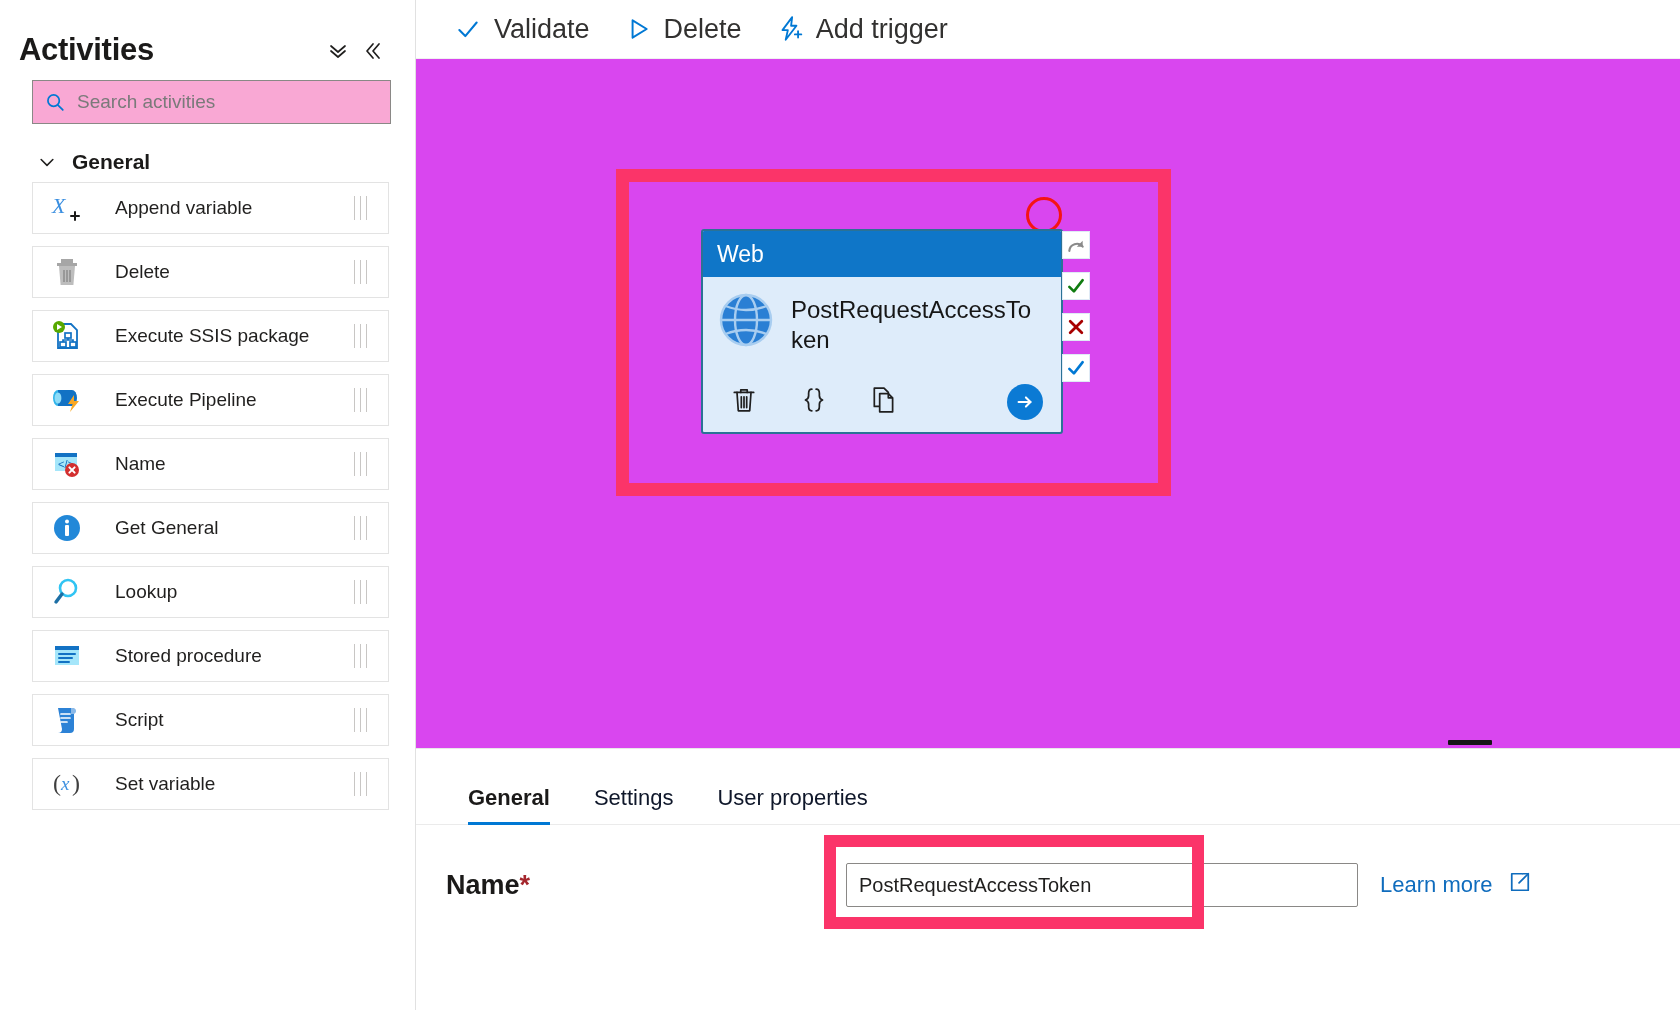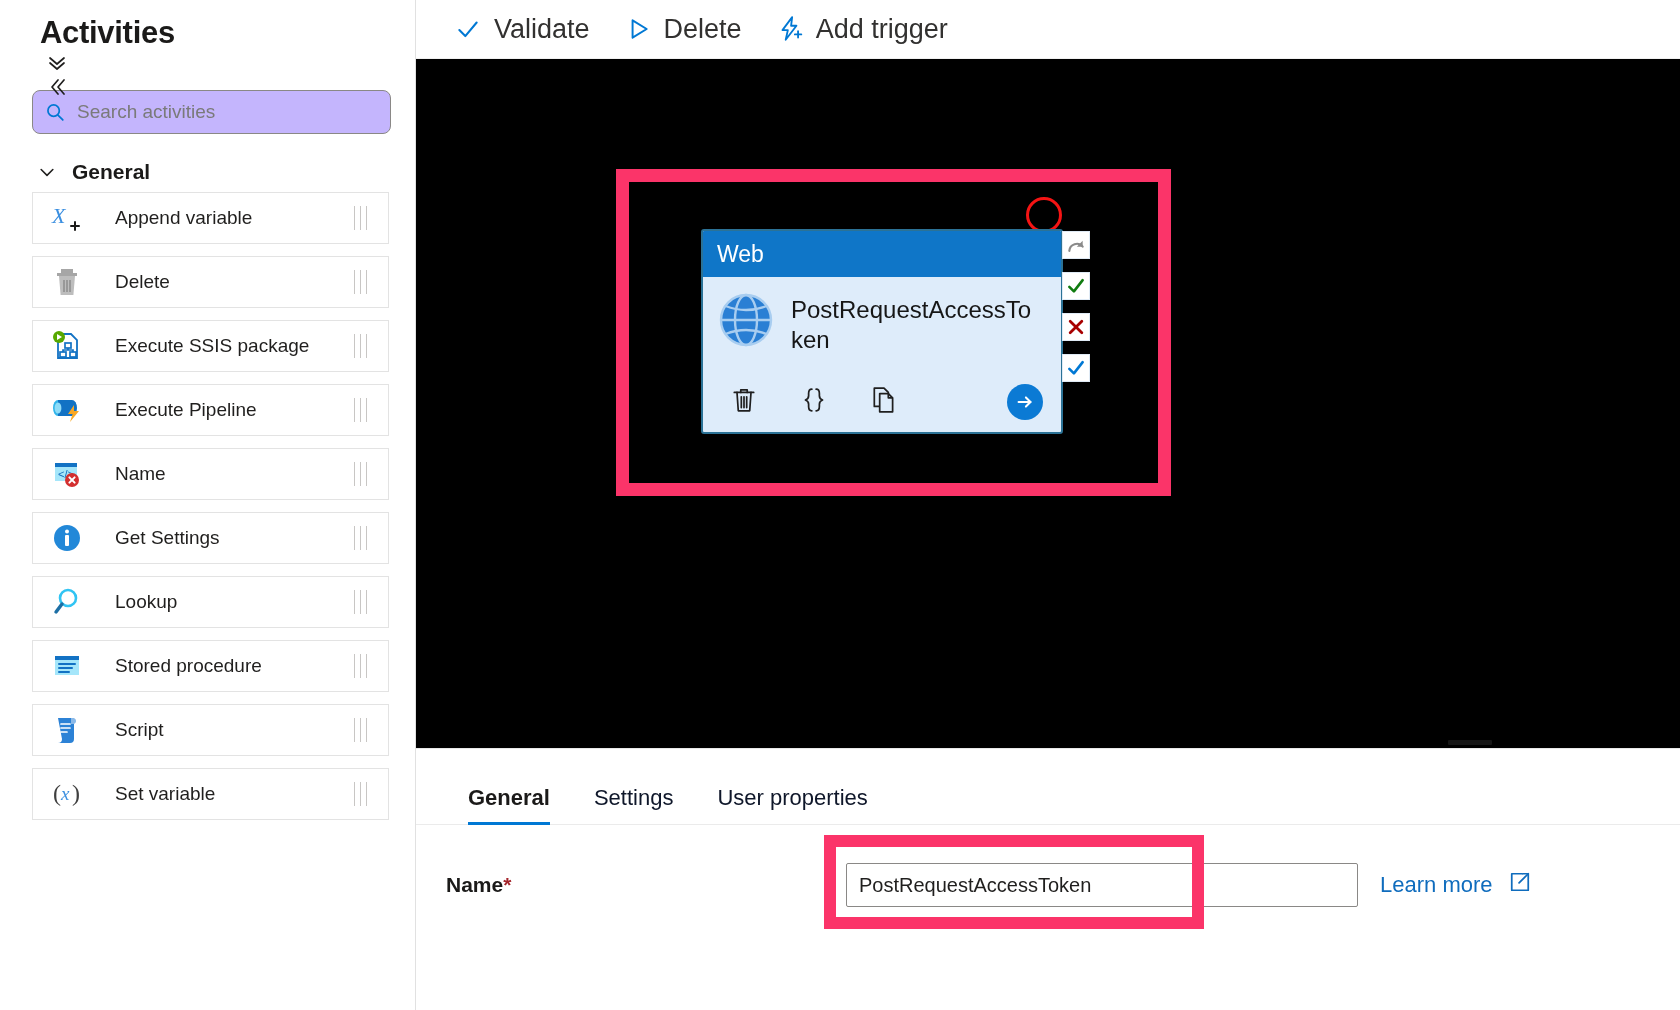--- a/index.html
+++ b/index.html
@@ -25,49 +25,48 @@
     height: 1010px;
     background: #ffffff;
     border-right: 1px solid #e1e1e1;
     position: relative;
     flex: 0 0 416px;
     overflow: hidden;
   }
 
   .sidebar-header {
     display: flex;
-    align-items: flex-start;
-    padding: 14px 26px 0 40px;
+    align-items: flex-end;
+    padding: 14px 26px 0 19px;
     height: 68px;
-    flex-direction: column;
   }
   .sidebar-title {
     font-size: 31px;
     font-weight: bold;
     color: #1b1a19;
     letter-spacing: -0.3px;
     flex: 1;
     line-height: 1.2;
   }
   .hdr-icon {
     width: 34px; height: 34px;
     display: flex; align-items: center; justify-content: center;
     color: #201f1e;
     cursor: pointer;
   }
   .hdr-icon svg { display: block; }
 
   .search-wrap {
-    margin: 22px 24px 0 32px;
+    margin: 12px 24px 0 32px;
     height: 44px;
     border: 1px solid #8a8886;
-    border-radius: 8px;
-    display: flex;
-    align-items: center;
-    background: #c4b5fd;
+    border-radius: 0;
+    display: flex;
+    align-items: center;
+    background: #f9a8d4;
   }
   .search-icon {
     width: 44px;
     height: 42px;
     display: flex;
     align-items: center;
     justify-content: center;
     color: #0078d4;
     flex: 0 0 44px;
   }
@@ -184,21 +183,21 @@
   .tb-label {
     font-size: 27px;
     color: #323130;
     white-space: nowrap;
   }
 
   
   .canvas {
     flex: 1;
     position: relative;
-    background: #000000;
+    background: #d946ef;
     overflow: hidden;
     min-height: 0;
   }
 
   .highlight-box {
     position: absolute;
     left: 200px;
     top: 110px;
     width: 555px;
     height: 327px;
@@ -351,21 +350,21 @@
     background: #0078d4;
   }
 
   .form-row {
     display: flex;
     align-items: center;
     padding: 38px 0 0 30px;
     position: relative;
   }
   .field-label {
-    font-size: 21px;
+    font-size: 27px;
     font-weight: bold;
     color: #1b1a19;
     width: 400px;
     flex: 0 0 400px;
   }
   .req { color: #a4262c; font-weight: bold; }
 
   .name-field-wrap {
     position: relative;
     display: flex;
@@ -550,21 +549,21 @@
       </div>
 
       <div class="activity-item">
         <div class="act-icon">
           <svg width="30" height="30" viewBox="0 0 30 30">
             <circle cx="15" cy="15" r="13" fill="#2288d8"></circle>
             <circle cx="15" cy="8.5" r="2" fill="#ffffff"></circle>
             <rect x="13" y="12" width="4" height="11" rx="1" fill="#ffffff"></rect>
           </svg>
         </div>
-        <div class="act-label">Get Settings</div>
+        <div class="act-label">Get General</div>
         <div class="drag-grip">
             <i></i>
             <i></i>
             <i></i>
           </div>
       </div>
 
       <div class="activity-item">
         <div class="act-icon">
           <svg width="30" height="30" viewBox="0 0 30 30" fill="none" stroke-width="2.6" stroke-linecap="round">

